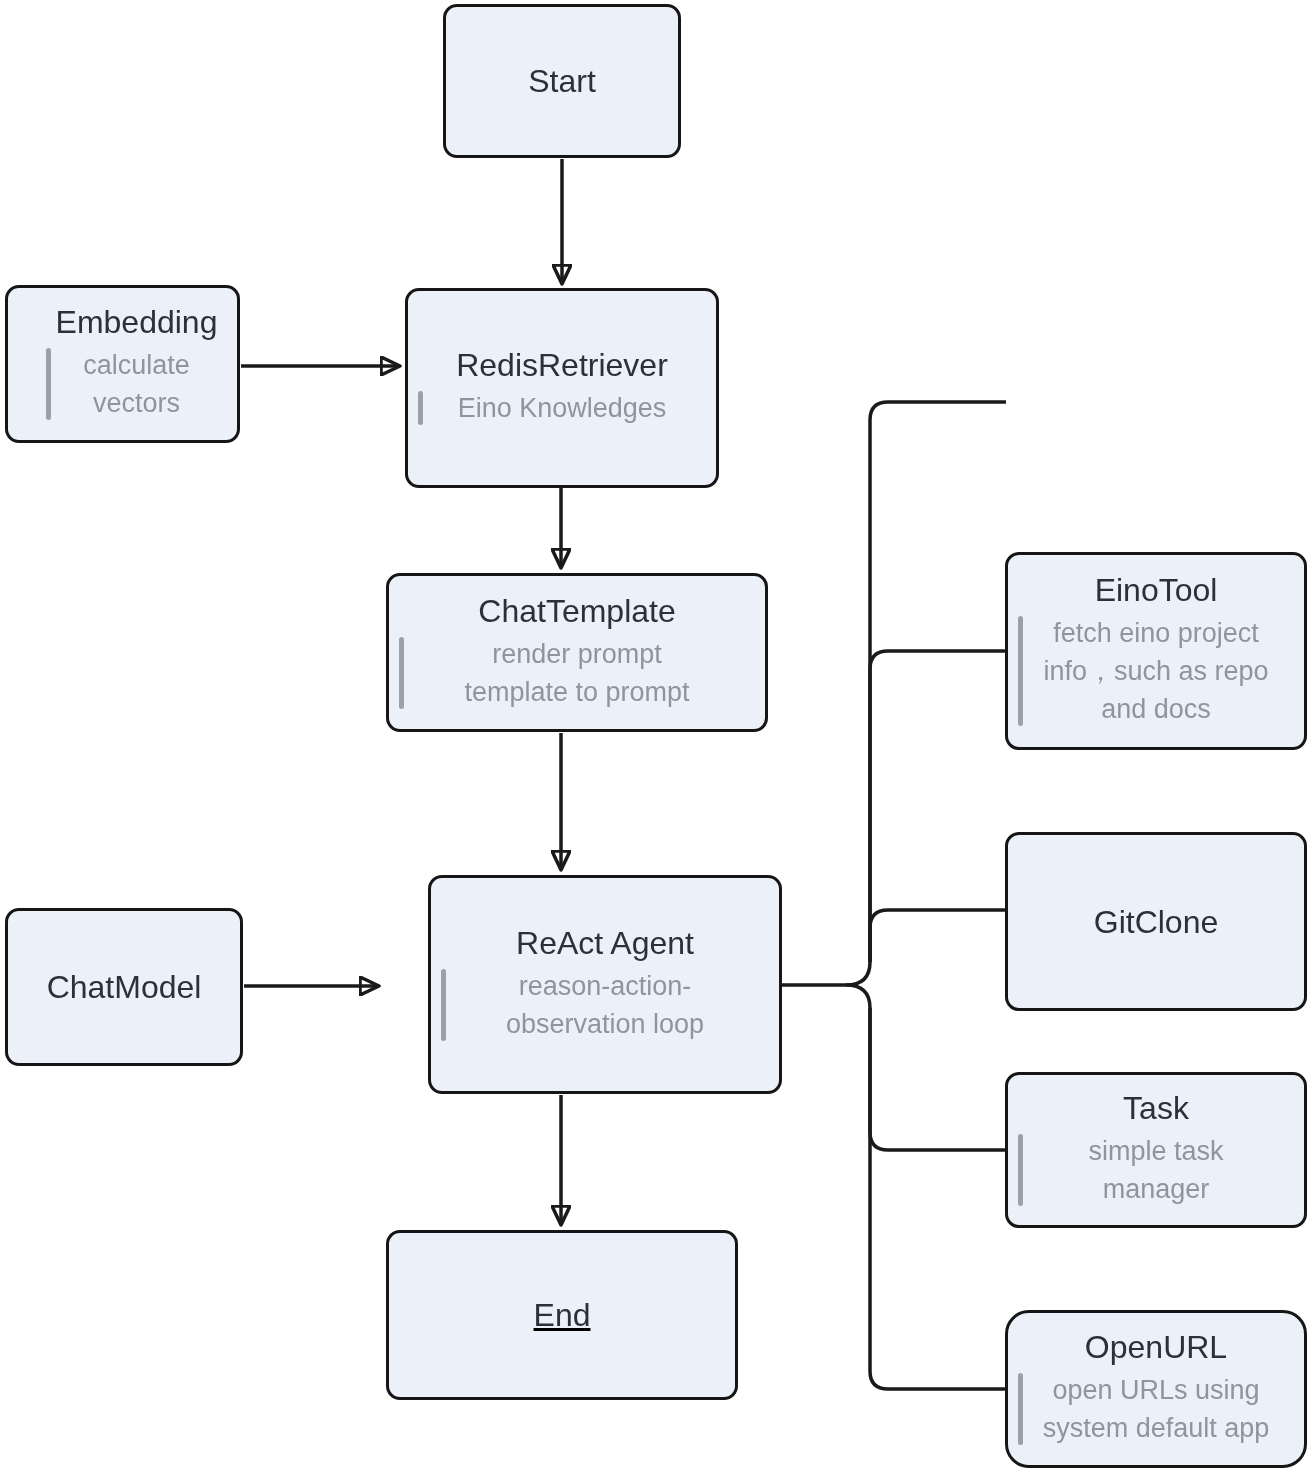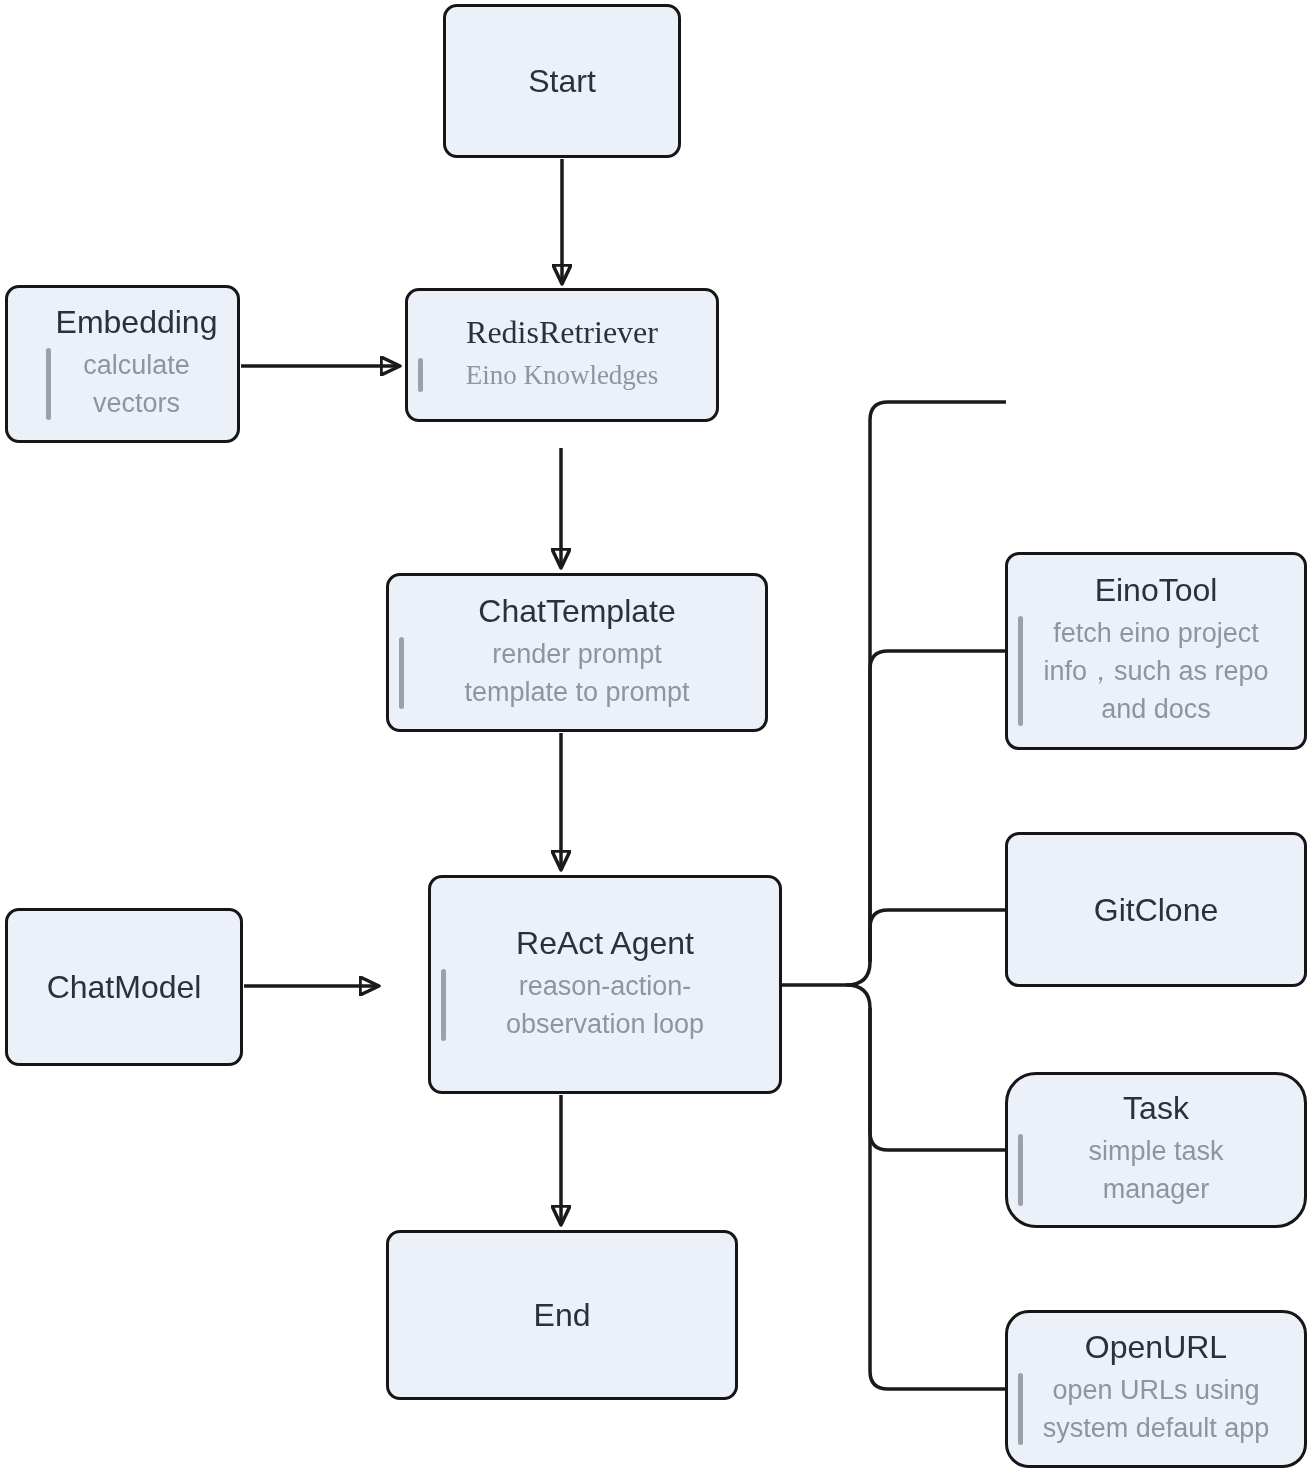--- a/index.html
+++ b/index.html
@@ -66,29 +66,29 @@
     bottom: 4px;
     width: 5px;
     border-radius: 3px;
     background: #9ba1a8;
   }
   .node .sub:empty { display: none; }
 
   
   #n-start         { left: 443px;  top: 4px;    width: 238px; height: 154px; }
   #n-embedding     { left: 5px;    top: 285px;  width: 235px; height: 158px; padding-left: 28px; }
-  #n-redis         { left: 405px;  top: 288px;  width: 314px; height: 134px; font-family: Liberation Serif, serif; }
+  #n-redis         { left: 405px;  top: 288px;  width: 314px; height: 200px; }
   #n-chat-template { left: 386px;  top: 573px;  width: 382px; height: 159px; }
   #n-chat-model    { left: 5px;    top: 908px;  width: 238px; height: 158px; }
   #n-react         { left: 384px;  top: 875px;  width: 354px; height: 219px; margin-left: 44px; }
-  #n-end           { left: 386px;  top: 1230px; width: 352px; height: 170px; }
+  #n-end           { left: 386px;  top: 1230px; width: 352px; height: 170px; text-decoration: underline; }
   #n-duckduck      { left: 1005px; top: 323px;  width: 302px; height: 157px; }
   #n-einotool      { left: 1005px; top: 552px;  width: 302px; height: 198px; }
-  #n-gitclone      { left: 1005px; top: 832px;  width: 302px; height: 155px; }
-  #n-task          { left: 1005px; top: 1072px; width: 302px; height: 156px; border-radius: 31px; }
+  #n-gitclone      { left: 1005px; top: 832px;  width: 302px; height: 179px; }
+  #n-task          { left: 1005px; top: 1072px; width: 302px; height: 156px; }
   #n-openurl       { left: 1005px; top: 1310px; width: 302px; height: 158px; border-radius: 24px; }
 </style>
 </head>
 <body>
 
 <div class="canvas">
 
   <svg class="edges" width="1312" height="1472" viewBox="0 0 1312 1472">
     <defs>
       <marker id="arrow" markerUnits="userSpaceOnUse" markerWidth="22" markerHeight="20" refX="20" refY="10" orient="auto">

